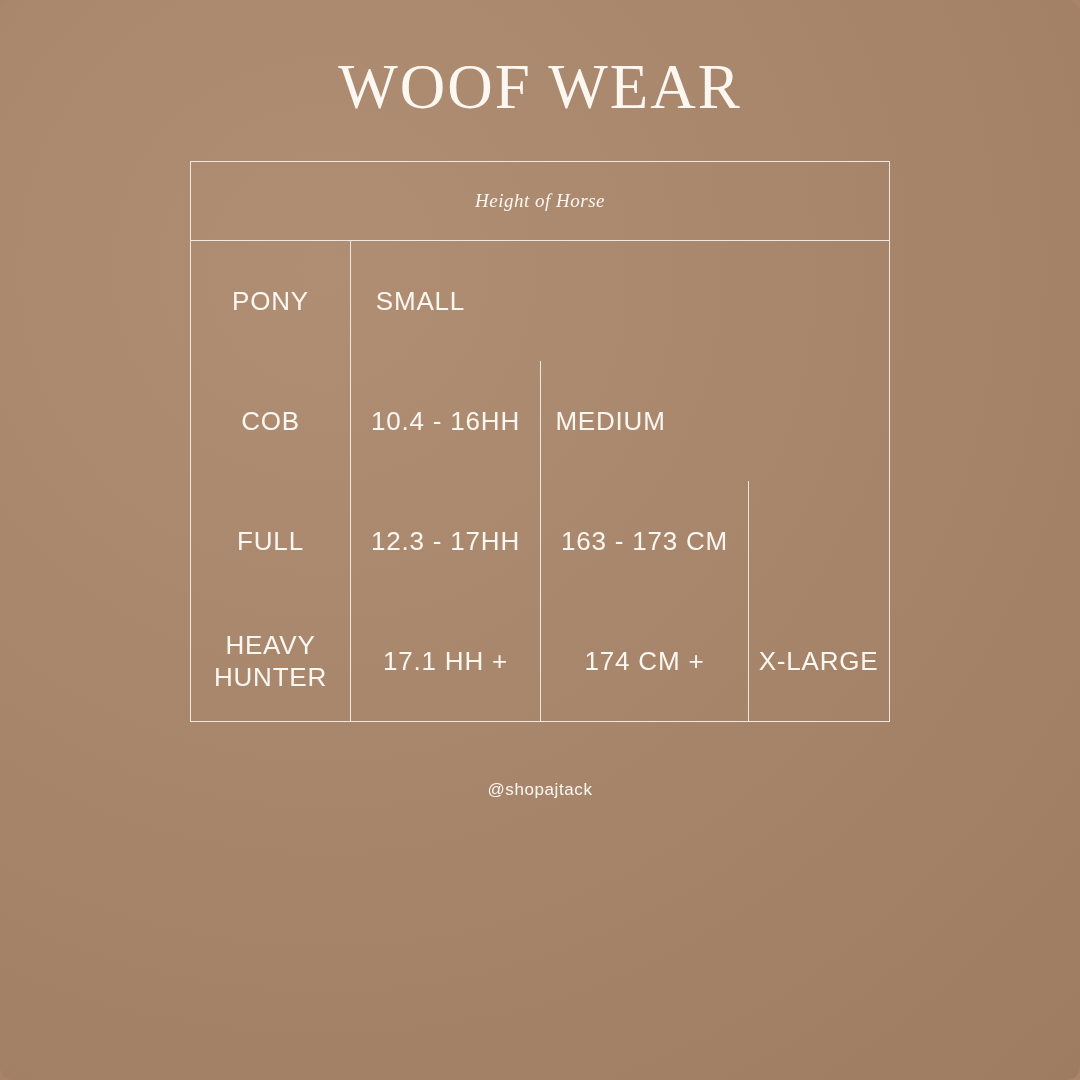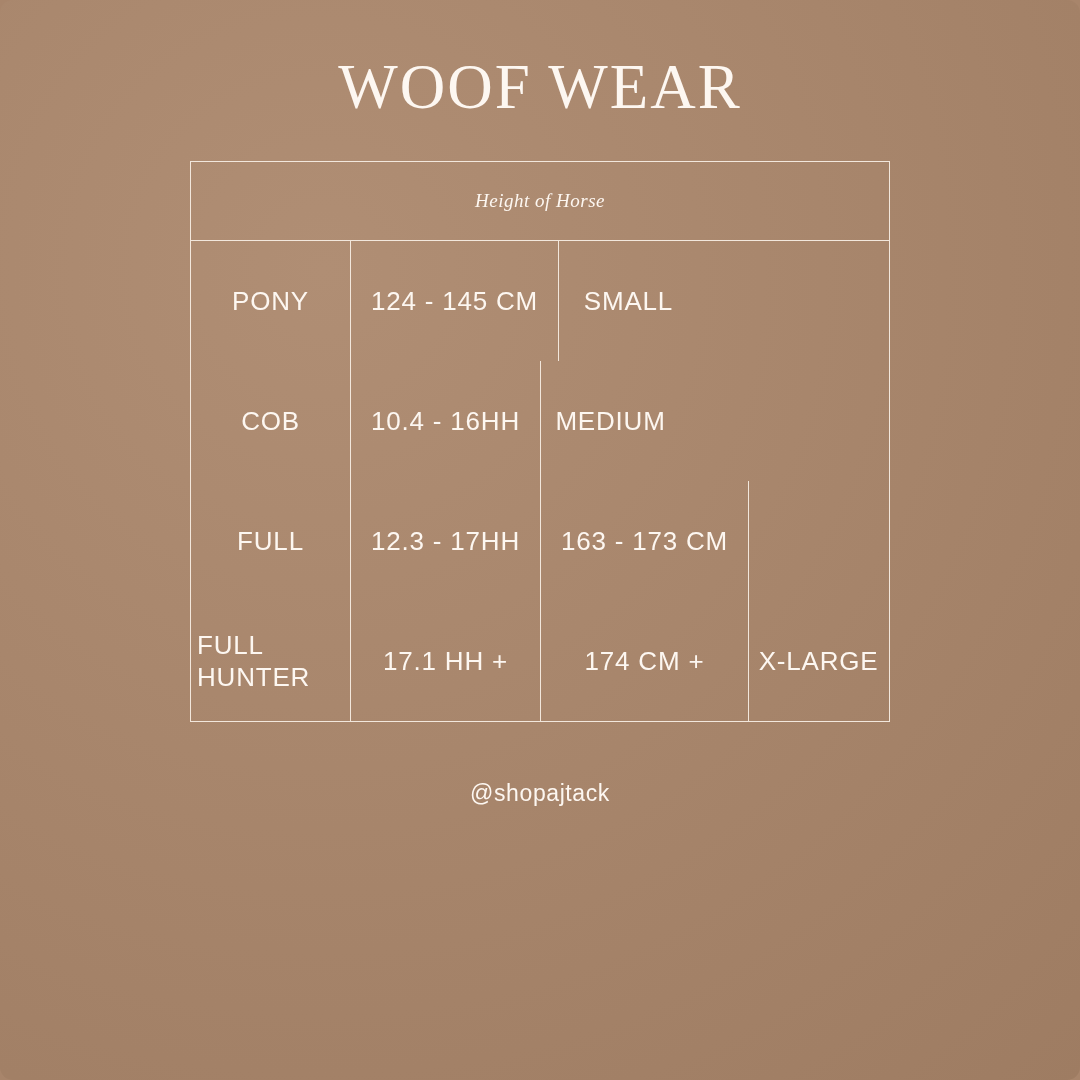--- a/index.html
+++ b/index.html
@@ -71,37 +71,37 @@
     height: 480px;
   }
   .row {
     display: flex;
     flex: 1 1 0;
   }
   .cell {
     display: flex;
     align-items: center;
     justify-content: center;
-    text-align: left;
+    text-align: center;
     font-size: 26px;
     letter-spacing: 0.8px;
     color: #fdf7f1;
     line-height: 1.25;
     padding: 0 6px;
     box-sizing: border-box;
   }
   .cell.c0 { width: 160px; border-right: 1.5px solid #f2e7dc; }
   .cell.c1 { width: 190px; border-right: 1.5px solid #f2e7dc; }
   .cell.c2 { width: 208px; border-right: 1.5px solid #f2e7dc; }
   .cell.c3 { width: 139px; }
 
   
   .handle {
     margin-top: 58px;
-    font-size: 23px;
+    font-size: 17px;
     letter-spacing: 0.6px;
     color: #fdf7f1;
   }
 </style>
 </head>
 <body>
 
 <div class="page">
 
   <div class="title-block">
@@ -111,38 +111,37 @@
   <div class="table-wrap">
 
     <div class="table-header">
       <span class="hdr-text">Height of Horse</span>
     </div>
 
     <div class="table-body">
 
       <div class="row">
         <div class="cell c0">PONY</div>
-        <div class="cell c2">124 - 145 CM</div>
         <div class="cell c3">SMALL</div>
       </div>
 
       <div class="row">
         <div class="cell c0">COB</div>
         <div class="cell c1">10.4 - 16HH</div>
         <div class="cell c3">MEDIUM</div>
       </div>
 
       <div class="row">
         <div class="cell c0">FULL</div>
         <div class="cell c1">12.3 - 17HH</div>
         <div class="cell c2">163 - 173 CM</div>
       </div>
 
       <div class="row">
-        <div class="cell c0">FULL HUNTER</div>
+        <div class="cell c0">HEAVY HUNTER</div>
         <div class="cell c1">17.1 HH +</div>
         <div class="cell c2">174 CM +</div>
         <div class="cell c3">X-LARGE</div>
       </div>
 
     </div>
   </div>
 
   <div class="handle">@shopajtack</div>
 

